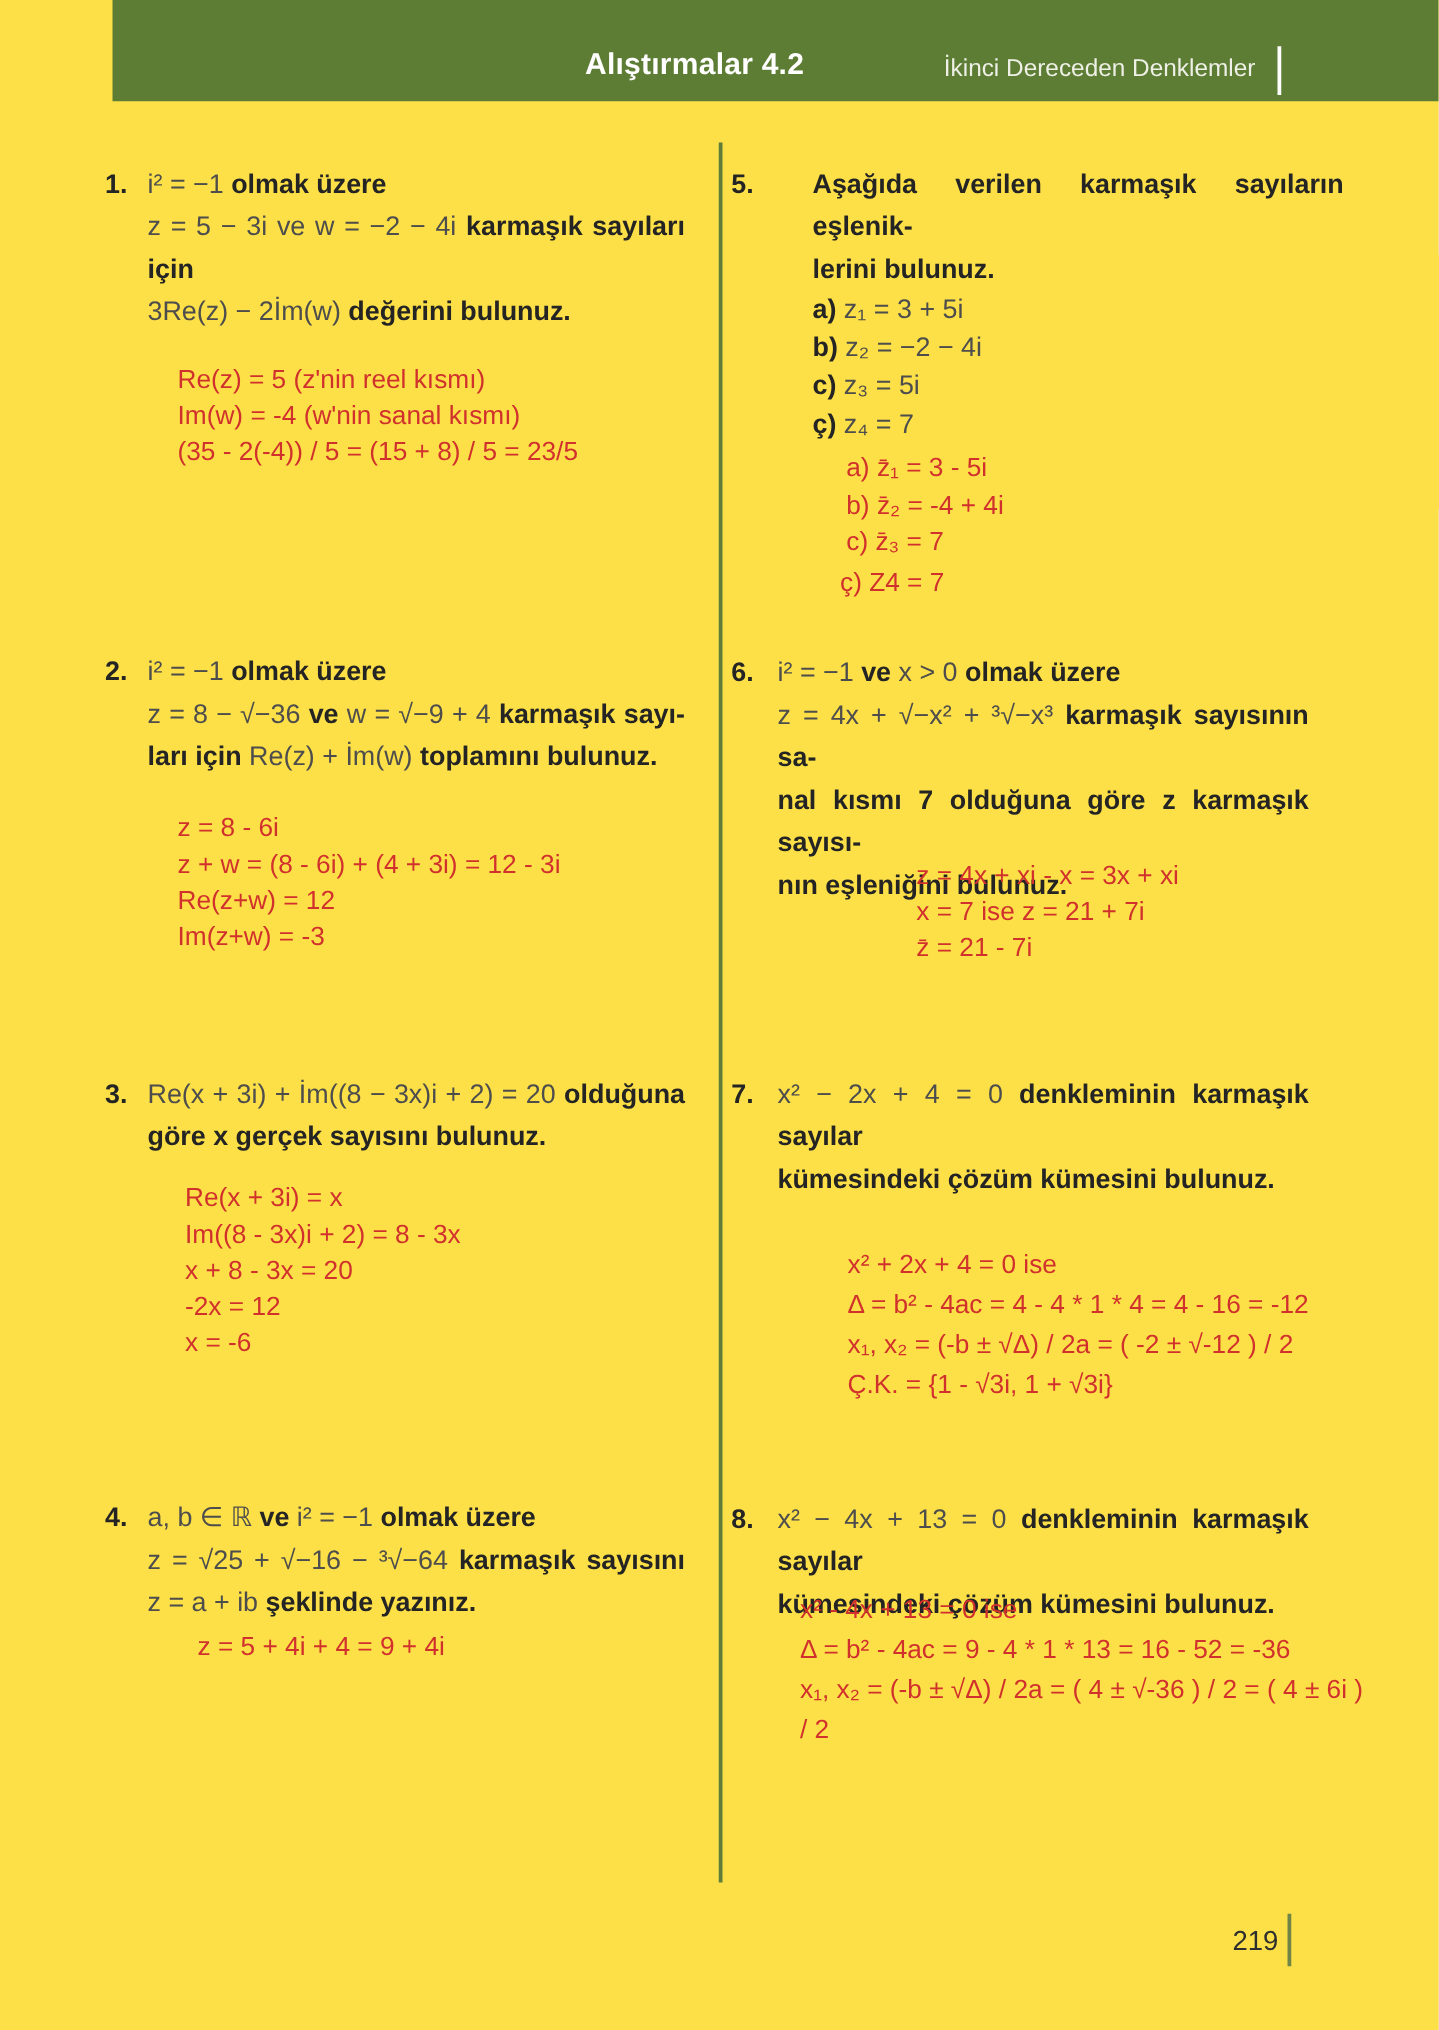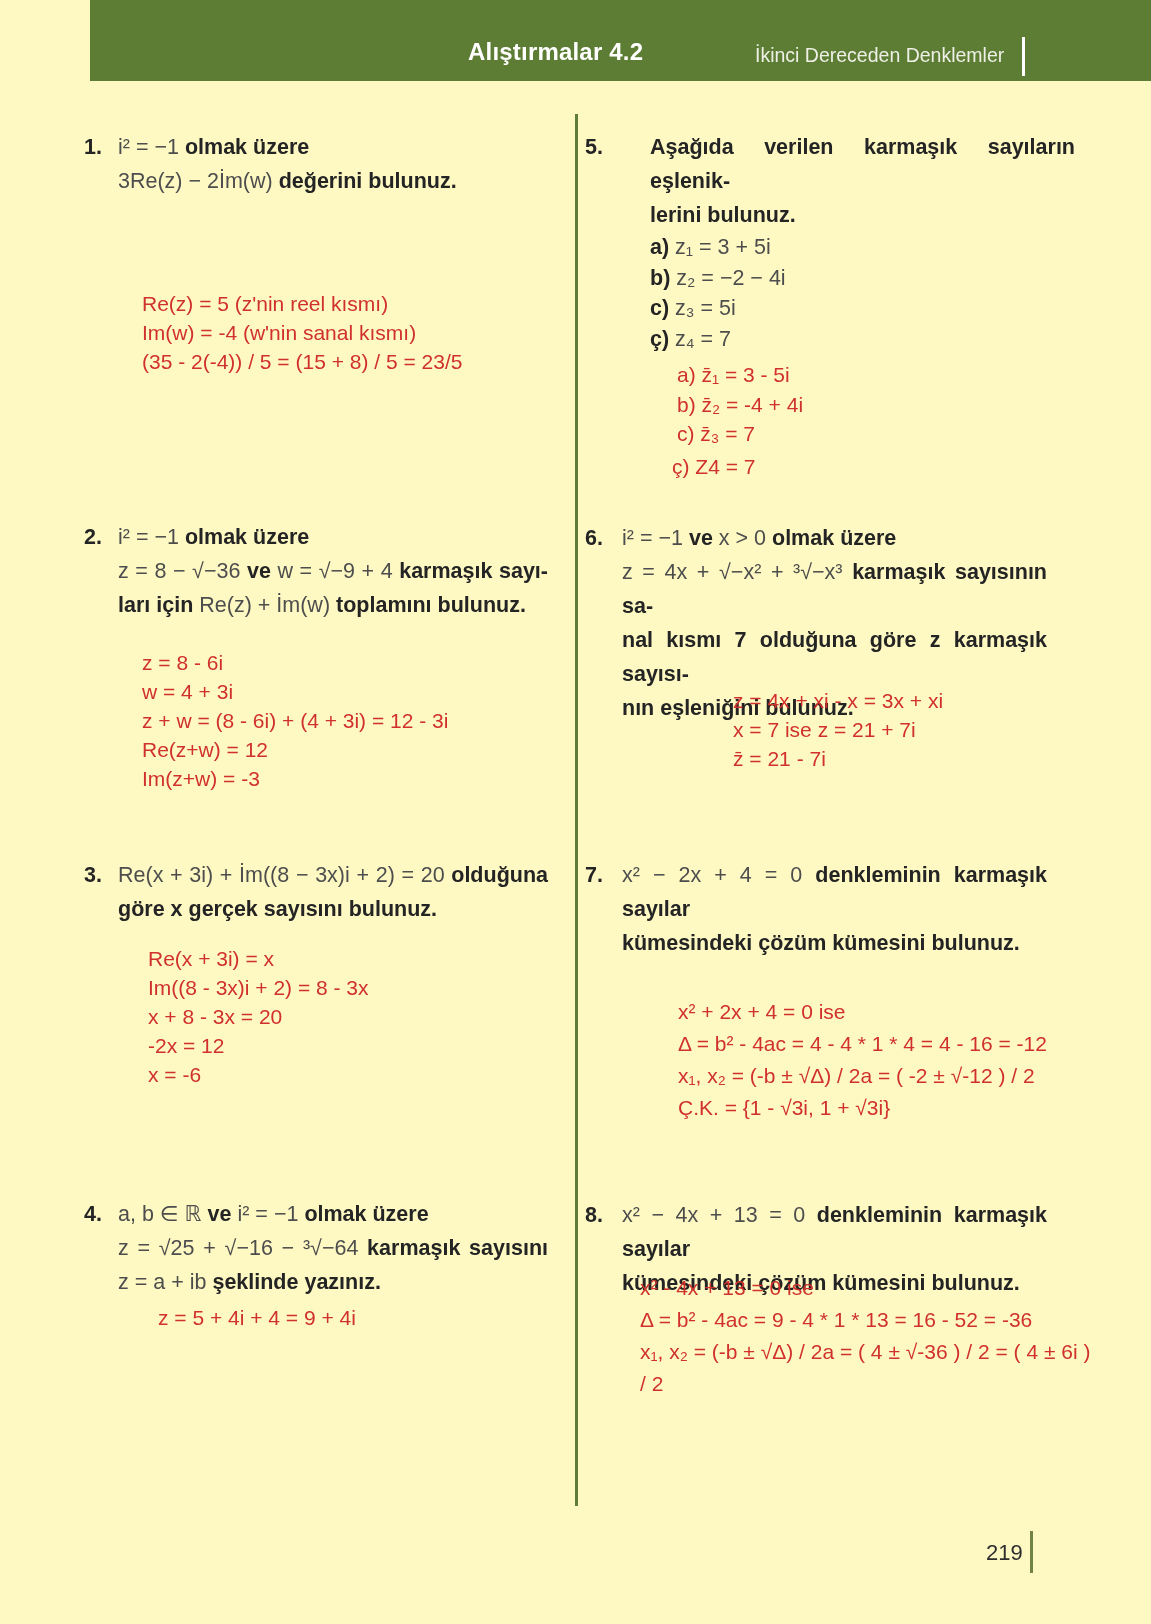--- a/index.html
+++ b/index.html
@@ -1,20 +1,20 @@
 <!DOCTYPE html>
 <html lang="tr"><head>
 <meta charset="utf-8">
 <style>
   html,body { margin:0; padding:0; background:#e9e9e9; }
   .page {
     position:relative;
     width:1151px; height:1624px;
     margin:0 auto;
-    background:#fef9c3;
+    background:#fde047;
     font-family:"Liberation Sans","DejaVu Sans",sans-serif;
     overflow:hidden;
   }
 
   
   .header-bar {
     position:absolute; left:90px; top:0; width:1061px; height:81px;
     background:#5d7c34;
   }
   .header-title {
@@ -77,37 +77,37 @@
     <div class="header-title" style="position:absolute; left:378px; top:38px;">Alıştırmalar 4.2</div>
     <div class="header-subtitle" style="position:absolute; left:665px; top:44px;">İkinci Dereceden Denklemler</div>
     <div class="header-tick" style="position:absolute; left:932px; top:37px;"></div>
   </div>
 
   <div class="col-divider"></div>
 
   <div class="num" style="left:84px; top:130px;">1.</div>
   <div class="stmt" style="left:118px; top:130px; width:430px;">
     <div class="pline"><span class="m">i² = −1 </span><span class="bl">olmak üzere</span></div>
+    <div class="pline j"><span class="m">z = 5 − 3i ve w = −2 − 4i </span><span class="bl">karmaşık sayıları için</span></div>
     <div class="pline"><span class="m">3Re(z) − 2İm(w) </span><span class="bl">değerini bulunuz.</span></div>
   </div>
   <div class="sol" style="left:142px; top:289px;">
     <div class="sline">Re(z) = 5 (z'nin reel kısmı)</div>
     <div class="sline">Im(w) = -4 (w'nin sanal kısmı)</div>
     <div class="sline">(35 - 2(-4)) / 5 = (15 + 8) / 5 = 23/5</div>
   </div>
 
   <div class="num" style="left:84px; top:520px;">2.</div>
   <div class="stmt" style="left:118px; top:520px; width:430px;">
     <div class="pline"><span class="m">i² = −1 </span><span class="bl">olmak üzere</span></div>
     <div class="pline j"><span class="m">z = 8 − √−36 </span><span class="bl">ve</span><span class="m"> w = √−9 + 4 </span><span class="bl">karmaşık sayı-</span></div>
     <div class="pline"><span class="bl">ları için </span><span class="m">Re(z) + İm(w) </span><span class="bl">toplamını bulunuz.</span></div>
   </div>
   <div class="sol" style="left:142px; top:648px;">
     <div class="sline">z = 8 - 6i</div>
-    <div class="sline">w = 4 + 3i</div>
     <div class="sline">z + w = (8 - 6i) + (4 + 3i) = 12 - 3i</div>
     <div class="sline">Re(z+w) = 12</div>
     <div class="sline">Im(z+w) = -3</div>
   </div>
 
   <div class="num" style="left:84px; top:858px;">3.</div>
   <div class="stmt" style="left:118px; top:858px; width:430px;">
     <div class="pline j"><span class="m">Re(x + 3i) + İm((8 − 3x)i + 2) = 20 </span><span class="bl">olduğuna</span></div>
     <div class="pline"><span class="bl">göre x gerçek sayısını bulunuz.</span></div>
   </div>

